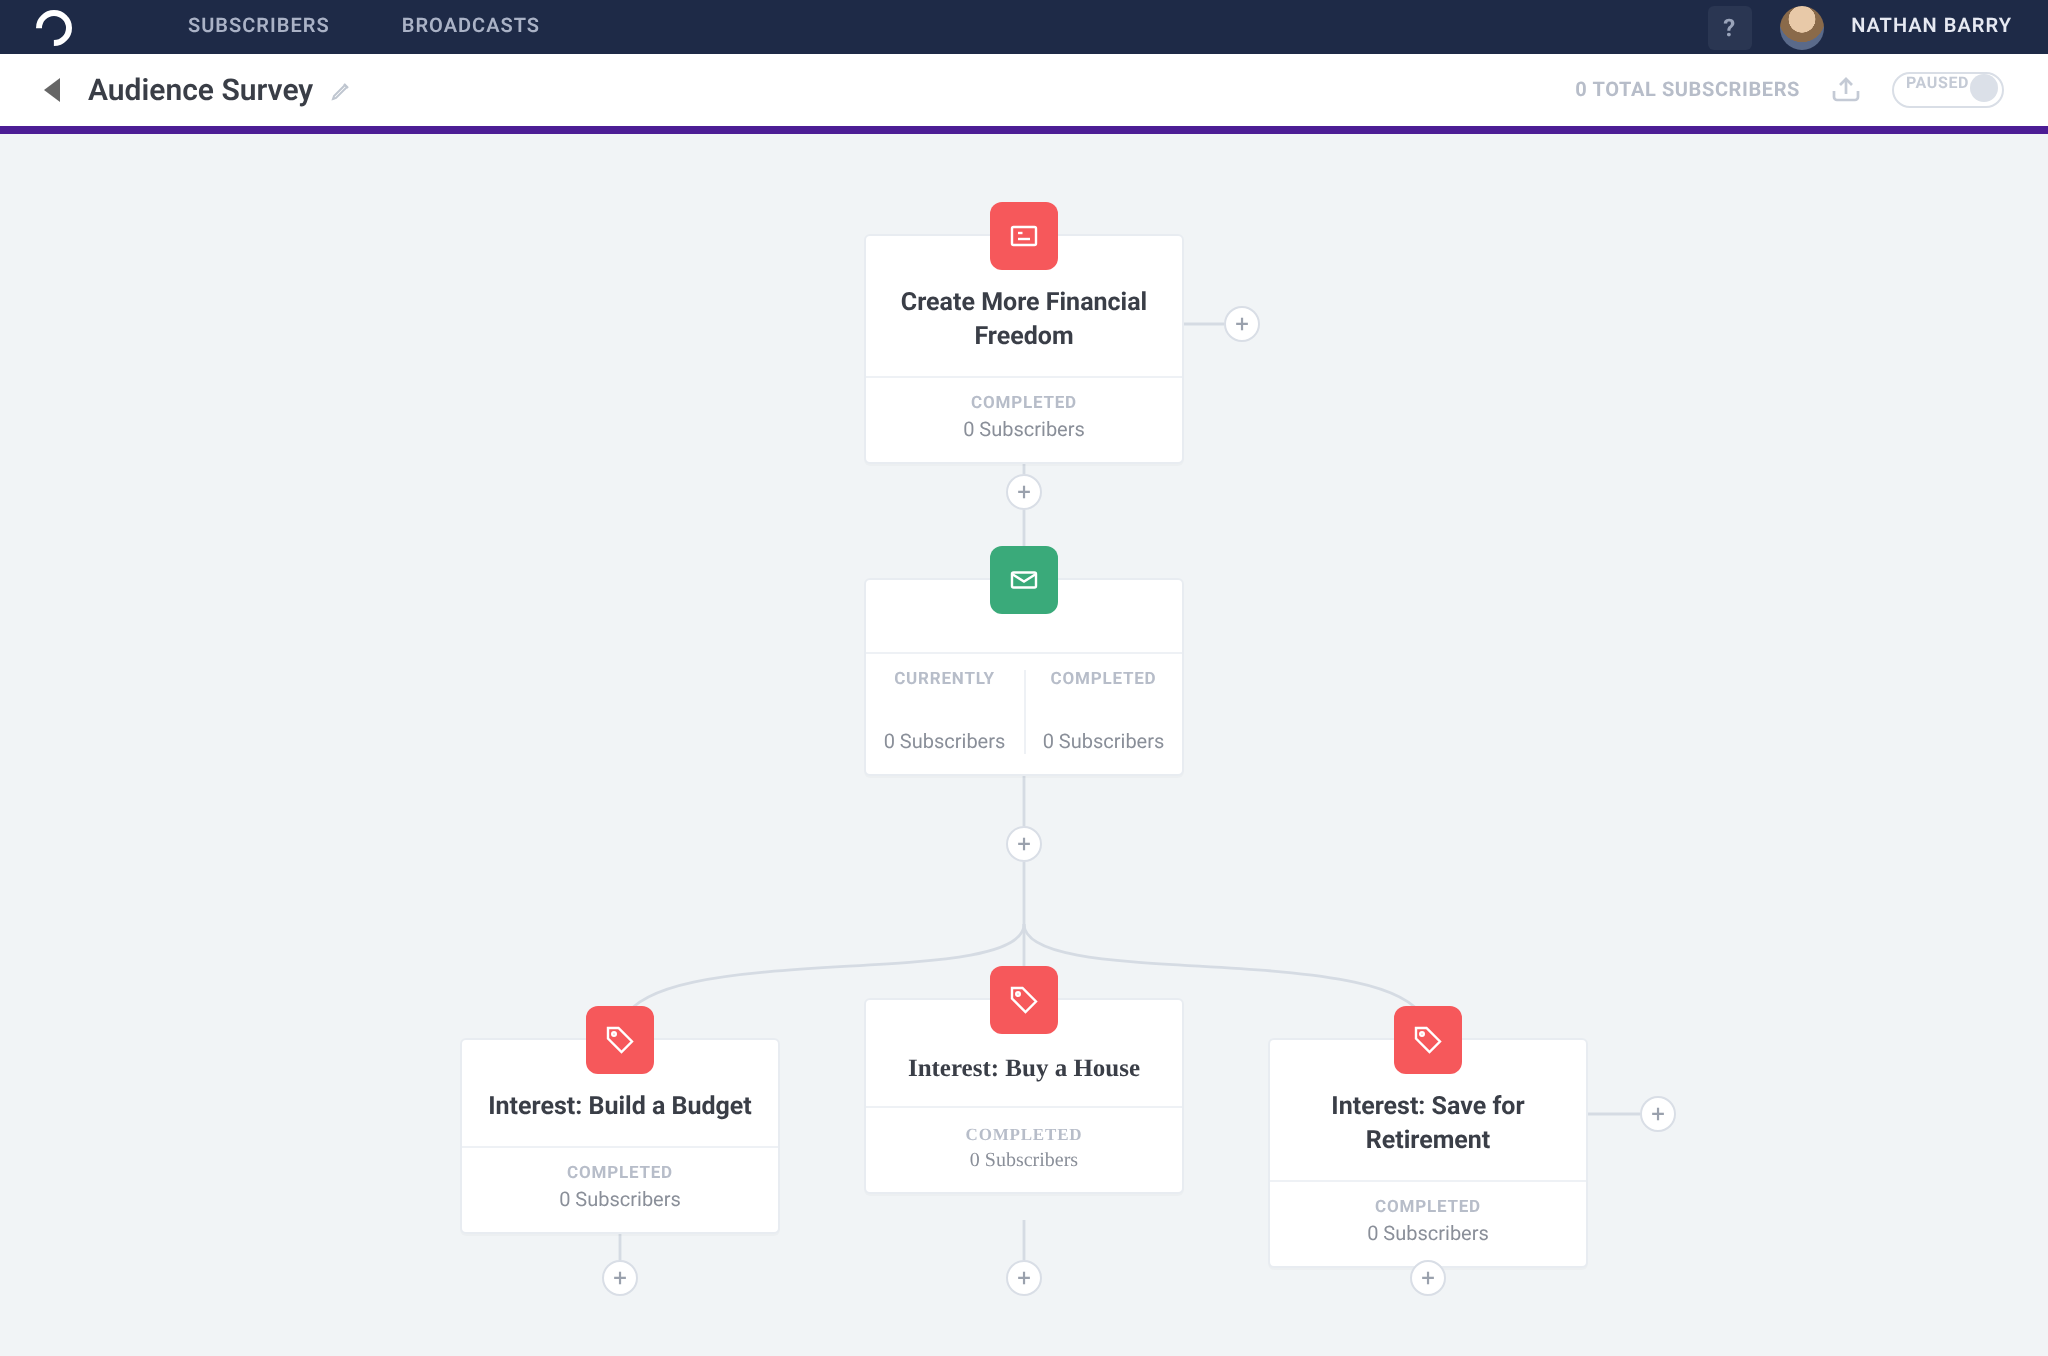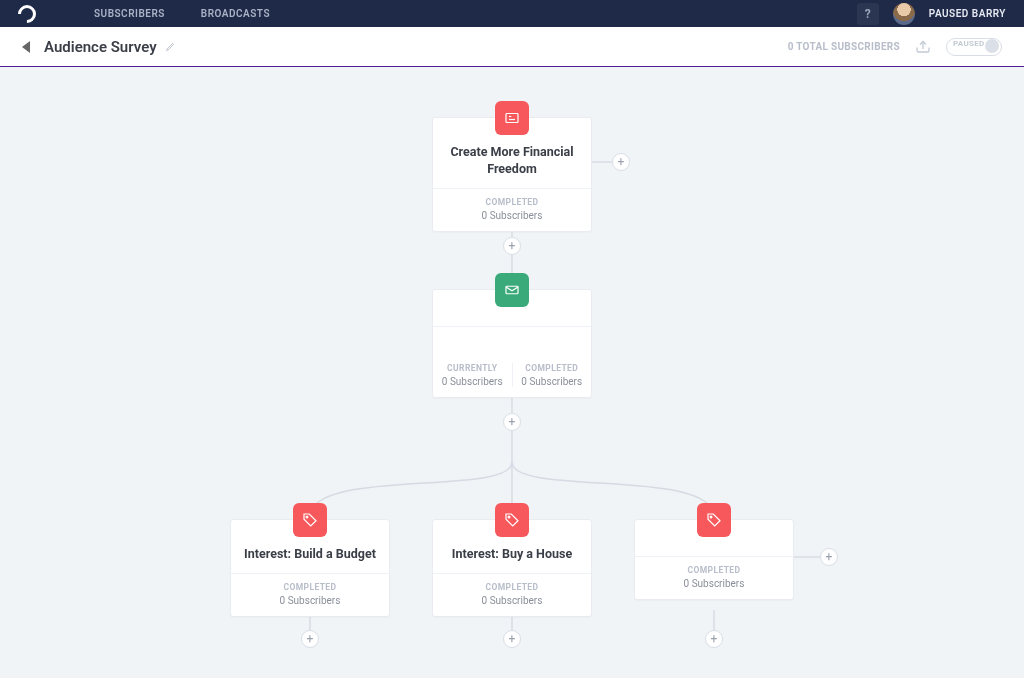--- a/index.html
+++ b/index.html
@@ -30,21 +30,21 @@
   .nav-items { display: flex; gap: 0; font-size: 10px; letter-spacing: .5px; font-weight: 600; }
   .nav-item { padding: 0 18px; height: 38px; display:flex; align-items:center; cursor:pointer; color:#aab2c6; position:relative;}
   .nav-item.active { color:#fff; }
   .nav-item.active::before { content:""; position:absolute; top:0; left:0; right:0; height:3px; background:#f6585b; }
   .nav-right { margin-left:auto; display:flex; align-items:center; gap:14px; }
   .help-btn { width:22px; height:22px; background:#2a3652; color:#9aa4ba; display:flex; align-items:center; justify-content:center; font-size:12px; font-weight:700; border-radius:3px; cursor:pointer; }
   .avatar { width:22px; height:22px; border-radius:50%; background: radial-gradient(circle at 50% 30%, #e8c9a8 35%, #8a6a4a 36% 60%, #5a6a8a 61%); }
   .username { font-size:10px; letter-spacing:.5px; font-weight:600; color:#e6e9f2; }
 
   .subheader {
-    background:#fff; height:40px; border-bottom:1px solid #4c1d95;
+    background:#fff; height:40px; border-bottom:4px solid #4c1d95;
     display:flex; align-items:center; padding:0 22px;
   }
   .back-chevron { width:0; height:0; border-top:6px solid transparent; border-bottom:6px solid transparent; border-right:8px solid #666; margin-right:14px; cursor:pointer; }
   .page-title { font-size:15px; color:#3a3e47; font-weight:600; }
   .pencil { margin-left:8px; color:#bfc6d0; cursor:pointer; }
   .sub-right { margin-left:auto; display:flex; align-items:center; gap:14px; font-size:10px; color:#b7bdc9; font-weight:700; letter-spacing:.3px;}
   .share-icon { color:#c4cad5; cursor:pointer; }
   .toggle { width:56px; height:18px; border:1px solid #d9dee6; border-radius:12px; position:relative; display:flex; align-items:flex-start; padding:0 4px; }
   .toggle-knob { position:absolute; right:2px; width:14px; height:14px; border-radius:50%; background:#dbe0e8; }
   .toggle-label { font-size:8px; color:#c4cad5; font-weight:700; letter-spacing:.3px; margin-left:2px; }
@@ -64,21 +64,21 @@
     width:34px; height:34px; border-radius:6px;
     display:flex; align-items:center; justify-content:center;
   }
   .icon-red { background:#f6585b; }
   .icon-green { background:#3aaa7a; border-radius:50%; }
   .icon svg { width:18px; height:18px; fill:none; stroke:#fff; stroke-width:1.6; }
   .node-title { font-size:12.5px; color:#3a3e47; font-weight:700; line-height:1.35; margin-bottom:2px; }
   .node-footer { border-top:1px solid #eef1f5; margin:10px -12px -14px -12px; padding:8px 0 10px 0; font-size:9.5px; color:#9aa1ad; display:flex;justify-content:flex-end; }
   .node-footer.single { flex-direction:column; align-items:center; gap:3px; }
   .node-footer.double { }
-  .foot-col { flex:1; display:flex; flex-direction:column; align-items:center; gap:3px;margin-top:28px; }
+  .foot-col { flex:1; display:flex; flex-direction:column; align-items:center; gap:21px; }
   .foot-col + .foot-col { border-left:1px solid #eef1f5; }
   .foot-label { font-size:8.5px; font-weight:700; letter-spacing:.4px; color:#b7bdc9; }
   .foot-value { font-size:10px; color:#8a8f99; }
 
   .plus {
     position:absolute; width:18px; height:18px; border-radius:50%;
     border:1px solid #d9dee6; background:#fff; color:#9aa1ad;
     display:flex; align-items:center; justify-content:center; font-size:12px; line-height:1;
     cursor:pointer; font-weight:400;
   }
@@ -89,21 +89,21 @@
 
 <div class="topnav">
   <div class="logo"></div>
   <div class="nav-items">
     <div class="nav-item">SUBSCRIBERS</div>
     <div class="nav-item">BROADCASTS</div>
   </div>
   <div class="nav-right">
     <div class="help-btn">?</div>
     <div class="avatar"></div>
-    <div class="username">PAUSED BARRY</div>
+    <div class="username">NATHAN BARRY</div>
   </div>
 </div>
 
 <div class="subheader">
   <div class="back-chevron"></div>
   <div class="page-title">Audience Survey</div>
   <span class="pencil">
     <svg width="12" height="12" viewBox="0 0 24 24" fill="none" stroke="currentColor" stroke-width="2">
         <path d="M3 21l3-1 11-11-2-2L4 18l-1 3z"></path>
         <path d="M14 6l4 4"></path>
@@ -194,41 +194,42 @@
           <circle cx="8" cy="8" r="1.2"></circle>
         </svg>
     </div>
     <div class="node-title">Interest: Build a Budget</div>
     <div class="node-footer single">
       <span class="foot-label">COMPLETED</span>
       <span class="foot-value">0 Subscribers</span>
     </div>
   </div>
 
-  <div class="node" style="left:432px; top:452px;">
+  <div class="node" style="left:432px; top:432px;font-family:Liberation Serif, serif;">
     <div class="icon icon-red">
       <svg viewBox="0 0 24 24">
           <path d="M4 4h7l9 9-7 7-9-9V4z"></path>
           <circle cx="8" cy="8" r="1.2"></circle>
         </svg>
     </div>
     <div class="node-title">Interest: Buy a House</div>
     <div class="node-footer single">
       <span class="foot-label">COMPLETED</span>
       <span class="foot-value">0 Subscribers</span>
     </div>
   </div>
 
   <div class="node" style="left:634px; top:452px;">
     <div class="icon icon-red">
       <svg viewBox="0 0 24 24">
           <path d="M4 4h7l9 9-7 7-9-9V4z"></path>
           <circle cx="8" cy="8" r="1.2"></circle>
         </svg>
     </div>
+    <div class="node-title">Interest: Save for Retirement</div>
     <div class="node-footer single">
       <span class="foot-label">COMPLETED</span>
       <span class="foot-value">0 Subscribers</span>
     </div>
   </div>
 
   <div class="plus" style="left:820px; top:481px;">+</div>
 
   <div class="plus" style="left:301px; top:563px;">+</div>
   <div class="plus" style="left:503px; top:563px;">+</div>

